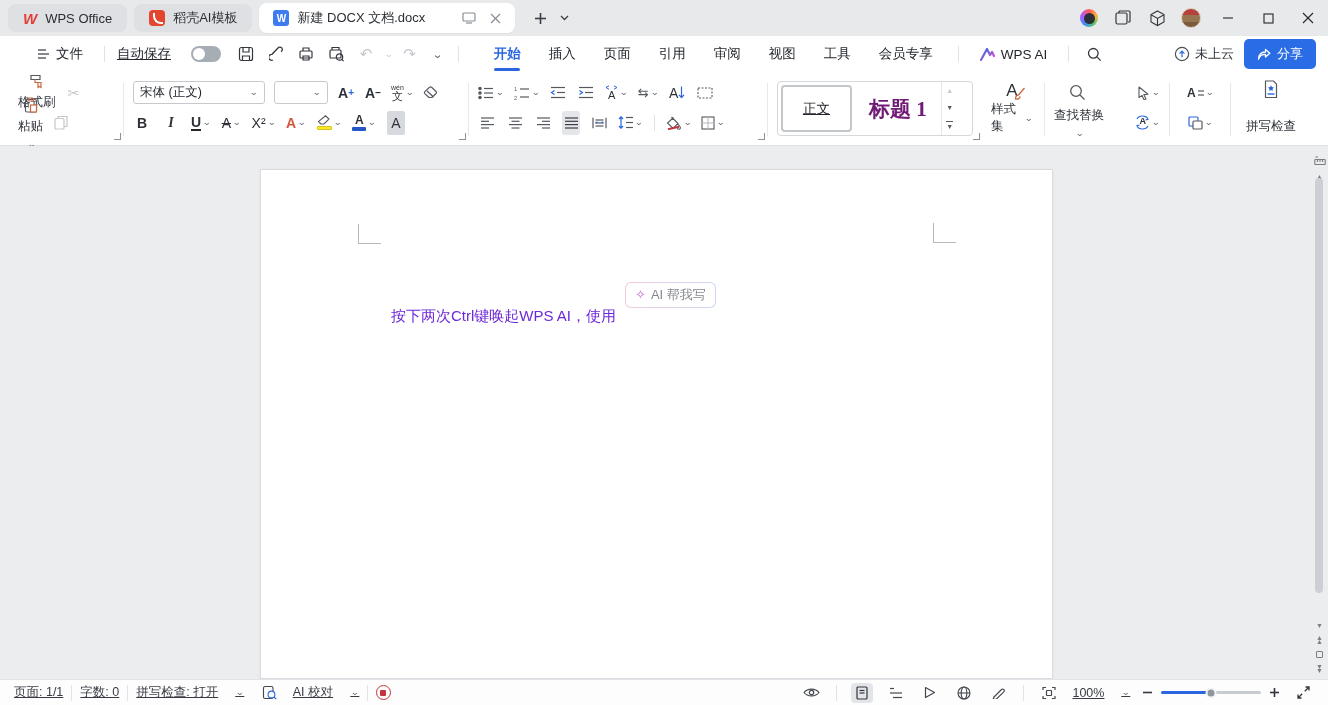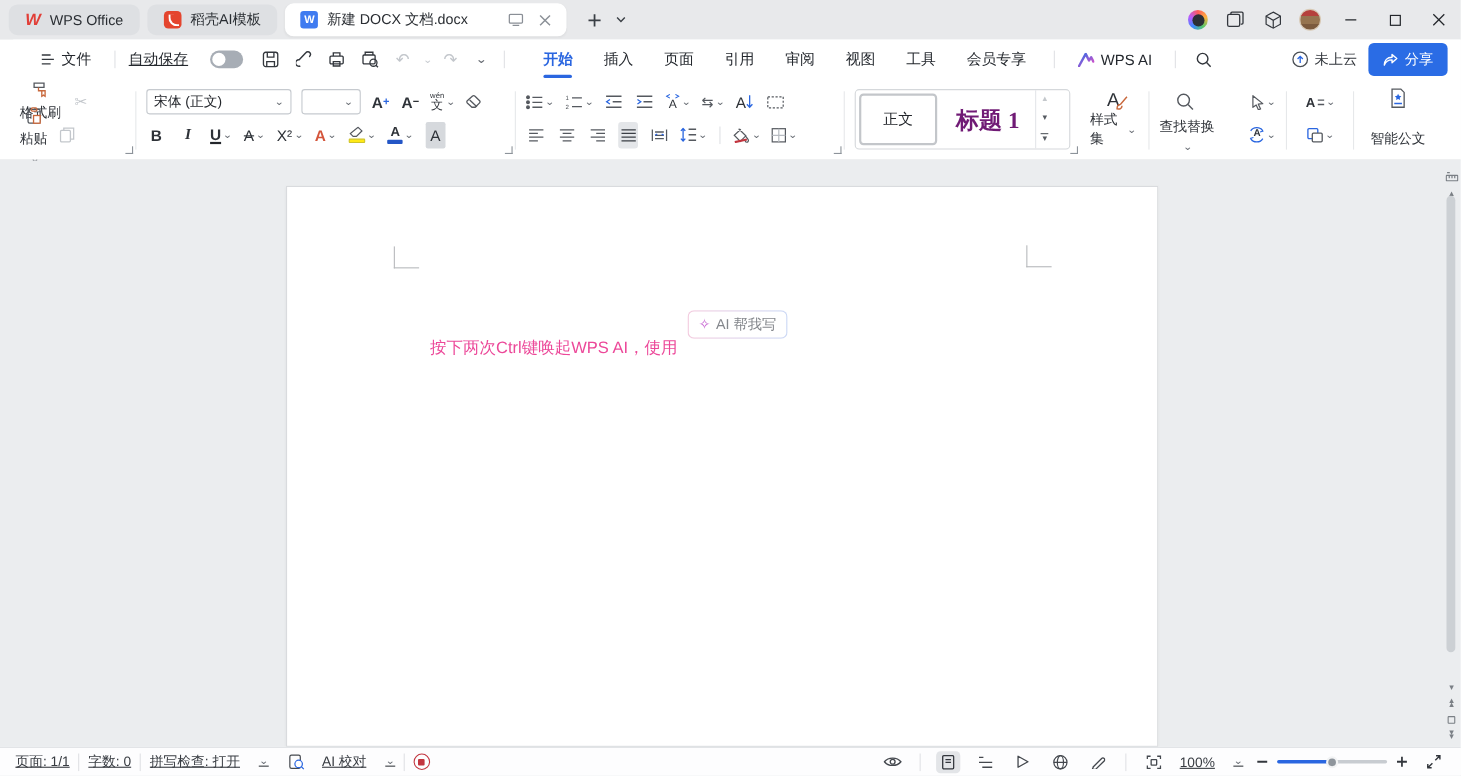--- a/index.html
+++ b/index.html
@@ -60,33 +60,33 @@
   .bar-blue { display:block; width:14px; height:4px; background:#2456c6; border-radius:1px; margin-top:1px; }
   .bar-yellow { display:block; width:15px; height:4px; background:#ffe916; border:1px solid #cfc429; border-radius:1px; margin-top:1px; }
   .boxA { background:#d6d9dd; border-radius:2px; padding:2px 4px; }
   .stack { display:flex; flex-direction:column; align-items:center; line-height:1; }
   .pinyin-top { font-size:7px; color:#31353b; }
   .pinyin-bot { font-size:11px; color:#31353b; }
 
   
   .gallery { display:flex; align-items:stretch; border:1px solid #d5d8db; border-radius:4px; background:#fff; height:58px; margin-top:1px; }
   .g-item { display:flex; align-items:center; justify-content:center; padding:0 14px; cursor:default; }
-  .g-item.sel { margin:3px; border:2px solid #c3c6ca; border-radius:4px; padding:0 20px; font-size:13.5px; }
+  .g-item.sel { margin:3px; border:2px solid #c3c6ca; border-radius:4px; padding:0 20px; font-size:13.5px;text-decoration:underline; }
   .g-head { font-size:21px; font-weight:bold; color:#701a75; font-family:"Liberation Serif","DejaVu Serif",serif; }
   .g-arrows { display:flex; flex-direction:column; justify-content:space-around; align-items:center; border-left:1px solid #e4e6e9; width:17px; font-size:7px; color:#565b61; }
   .g-arrows .a1 { color:#c4c8cc; }
   .g-more { border-top:1px solid #565b61; padding-top:1px; }
   .bigbtn { display:flex; flex-direction:column; align-items:center; justify-content:space-between; font-size:12.5px; color:#2e3238; padding:1px 2px; }
 
   
   .docarea { position:absolute; top:146px; left:0; right:0; height:533px; background:#ebedef; }
   .page { position:absolute; left:260px; top:23px; width:793px; height:510px; background:#fff; border:1px solid #d9dbde; box-shadow:0 1px 3px rgba(0,0,0,.05); }
   .mark { position:absolute; width:23px; height:20px; border-left:1px solid #b7b9bc; border-bottom:1px solid #b7b9bc; }
   .ph-row { position:absolute; left:130px; top:93px; display:flex; align-items:center; gap:9px; }
-  .ph-text { font-size:15px; color:#ec4899;margin-top:44px; }
+  .ph-text { font-size:15px; color:#6d28d9;margin-top:44px; }
   .ai-chip { display:flex; align-items:center; gap:5px; font-size:13px; color:#84878c; padding:3px 9px; border-radius:6px; border:1px solid transparent; background:linear-gradient(#fff,#fff) padding-box, linear-gradient(90deg,#f3cade,#cbd8f5) border-box; }
   .sparkle { color:#c96ad4; font-size:13px; }
 
   
   .vscroll { position:absolute; right:0; top:0; width:17px; height:100%; display:flex; flex-direction:column; align-items:center; }
   .sc-ic { height:16px; display:flex; align-items:center; justify-content:center; font-size:7px; color:#7a7f85; width:100%; }
   .thumb { width:8px; border-radius:4px; background:#ccd0d4; position:absolute; top:32px; height:415px; left:4px; }
   .sc-bottom { position:absolute; bottom:6px; width:100%; display:flex; flex-direction:column; align-items:center; gap:7px; }
   .dbl { line-height:4px; font-size:7px; color:#7a7f85; text-align:center; }
   .sq { width:7px; height:7px; border:1.2px solid #7a7f85; border-radius:1px; }
@@ -620,21 +620,21 @@
   </div>
   <div class="rdiv"></div>
 
   <div class="rgroup" style="width:78px;align-items:center;">
     <span class="bigbtn" style="height:100%;">
       <svg width="16" height="19" viewBox="0 0 16 19" fill="none" stroke="#55595f" stroke-width="1.2">
           <path d="M2.5 1 h8 l3 3 v13.5 h-11 Z"></path>
           <path d="M8 5.2 l0.9 1.9 2.1 0.3 -1.5 1.5 0.35 2.1 -1.85-1 -1.85 1 0.35-2.1 -1.5-1.5 2.1-0.3 Z" fill="#2a66e0" stroke="none"></path>
           <line x1="4.5" y1="14" x2="11.5" y2="14" stroke="#2a66e0" stroke-width="1.4"></line>
         </svg>
-      <span>智能公文</span>
+      <span>拼写检查</span>
     </span>
   </div>
 </div>
 
 <div class="docarea">
   <div class="page">
     <span class="mark" style="left:97px;top:54px;"></span>
     <span class="mark" style="left:672px;top:53px;"></span>
     <div class="ph-row">
       <span class="ph-text">按下两次Ctrl键唤起WPS AI，使用</span>

